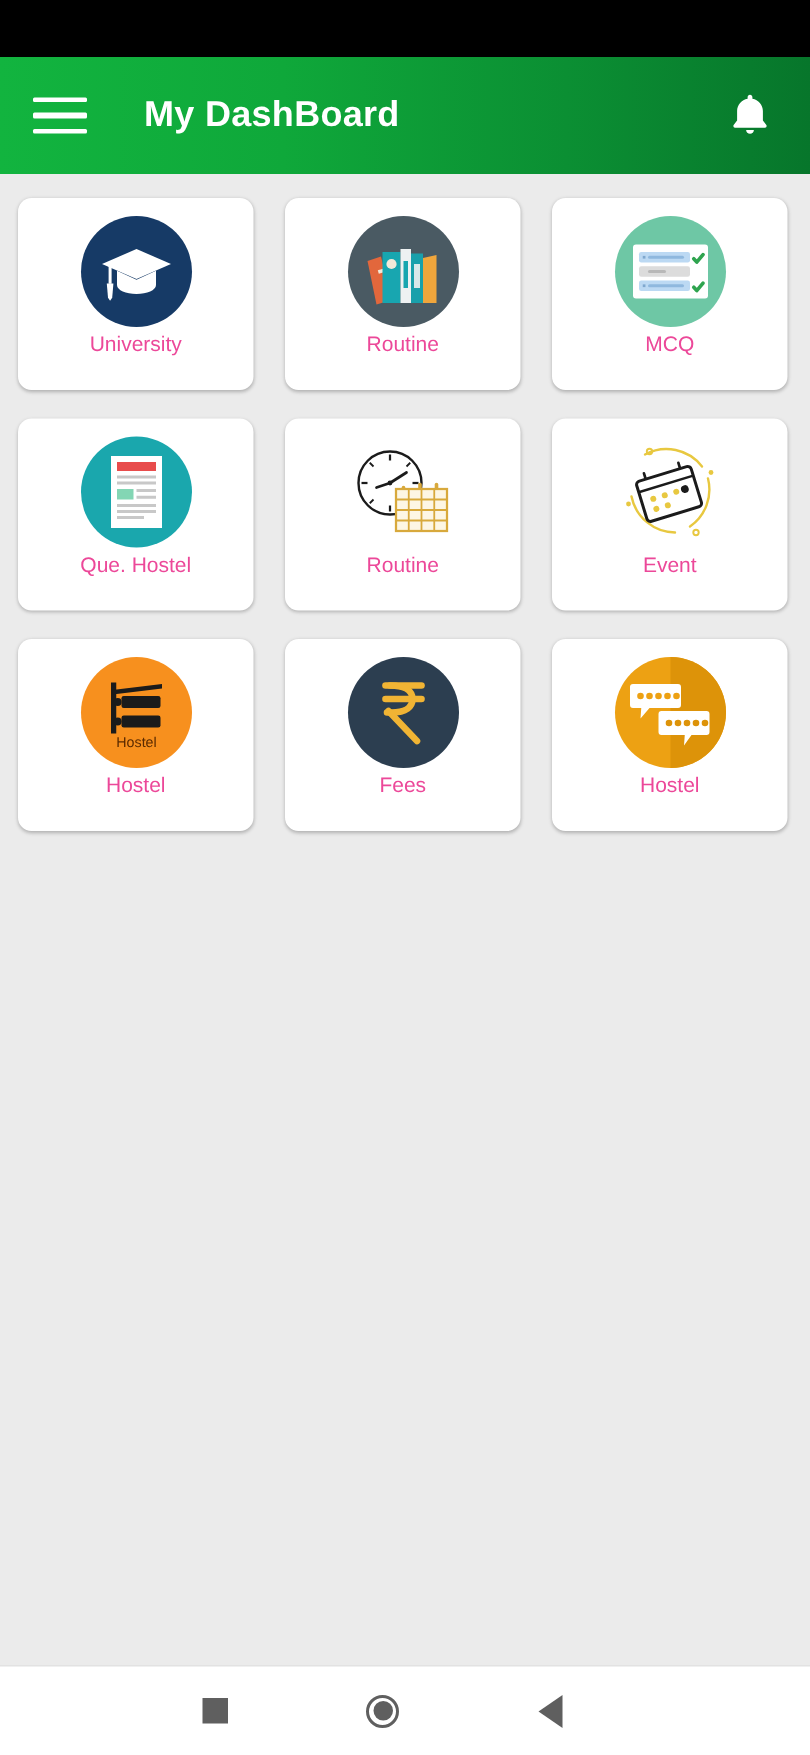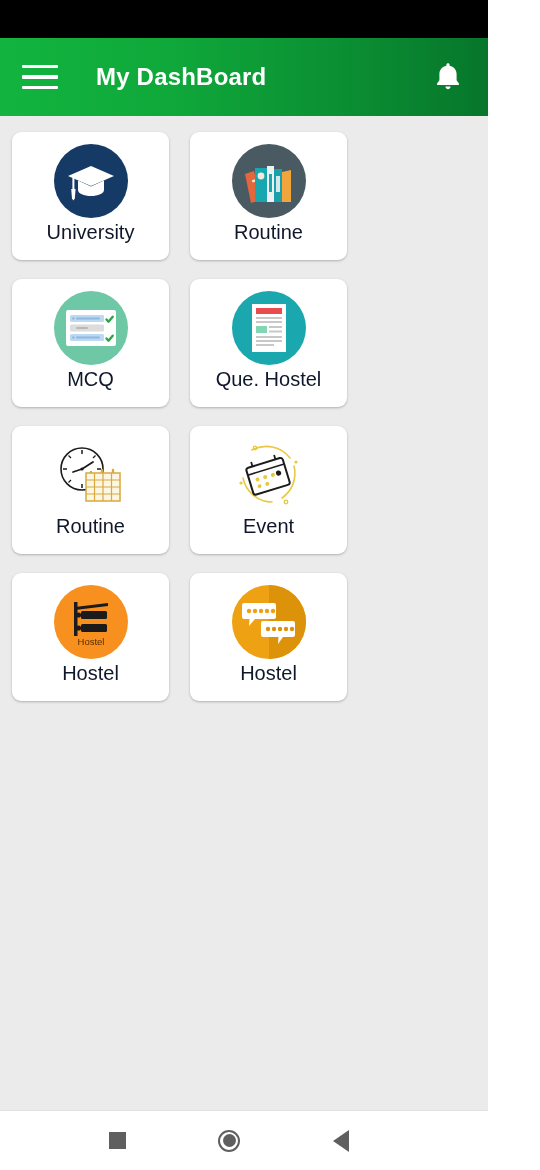--- a/index.html
+++ b/index.html
@@ -4,21 +4,21 @@
 <style>
   * { margin:0; padding:0; box-sizing:border-box; }
   html, body {
     width:540px; height:1170px;
     font-family:"Liberation Sans", sans-serif;
     background:#ffffff;
     overflow:hidden;
   }
   #phone {
     position:relative;
-    width:488px; height:1170px;
+    width:540px; height:1170px;
     background:#ebebeb;
     display:flex; flex-direction:column;
   }
 
   
   .status-bar {
     height:38px; width:100%;
     background:#000000;
     flex:0 0 38px;
   }
@@ -75,22 +75,22 @@
     padding-top:10px;
     cursor:pointer;
   }
   .tile-icon {
     width:78px; height:78px;
     display:flex; align-items:center; justify-content:center;
     position:relative;
   }
   .tile-label {
     margin-top:2px;
-    font-size:20px;
-    color:#0f172a;
+    font-size:14px;
+    color:#ec4899;
     text-align:center;
     line-height:1;
   }
   .icon-circle {
     width:74px; height:74px; border-radius:50%;
     display:flex; align-items:center; justify-content:center;
     position:relative; overflow:hidden;
   }
 
   
@@ -289,20 +289,33 @@
             <circle cx="17.5" cy="23" r="2.6" fill="#1b1b1b"></circle>
             <rect x="20" y="32" width="26" height="8" rx="1.5" fill="#1b1b1b"></rect>
             <circle cx="17.5" cy="36" r="2.6" fill="#1b1b1b"></circle>
             <text x="30" y="53" font-family="Liberation Sans, sans-serif" font-size="9.5" fill="#5a2a00" text-anchor="middle">Hostel</text>
           </svg>
         </div>
       </div>
       <div class="tile-label">Hostel</div>
     </div>
 
+    <div class="tile">
+      <div class="tile-icon">
+        <div class="icon-circle" style="background:#2c3e50;">
+          <svg width="50" height="52" viewBox="0 0 50 52">
+            <path d="M13 8 H37" stroke="#f1b434" stroke-width="4.4" stroke-linecap="round"></path>
+            <path d="M13 17 H37" stroke="#f1b434" stroke-width="4.4" stroke-linecap="round"></path>
+            <path d="M16 8 C27 8 31 12 31 17 C31 22 27 26 17 26 L14 26" stroke="#f1b434" stroke-width="4.4" fill="none" stroke-linecap="round" stroke-linejoin="round"></path>
+            <path d="M15 25 L34 45" stroke="#f1b434" stroke-width="4.4" fill="none" stroke-linecap="round"></path>
+          </svg>
+        </div>
+      </div>
+      <div class="tile-label">Fees</div>
+    </div>
 
     <div class="tile">
       <div class="tile-icon">
         <div class="icon-circle" style="background:#eda113;">
           <div style="position:absolute;left:50%;top:0;width:50%;height:100%;background:#dd9309;"></div>
           <svg width="62" height="56" viewBox="0 0 62 56" style="position:relative;z-index:2;">
             <path d="M6 9 H36 A2 2 0 0 1 38 11 V23 A2 2 0 0 1 36 25 H17 L11 32 L11.5 25 H6 A2 2 0 0 1 4 23 V11 A2 2 0 0 1 6 9 Z" fill="#ffffff"></path>
             <g fill="#eda113">
               <circle cx="11" cy="17" r="2.2"></circle>
                 <circle cx="17" cy="17" r="2.2"></circle>

